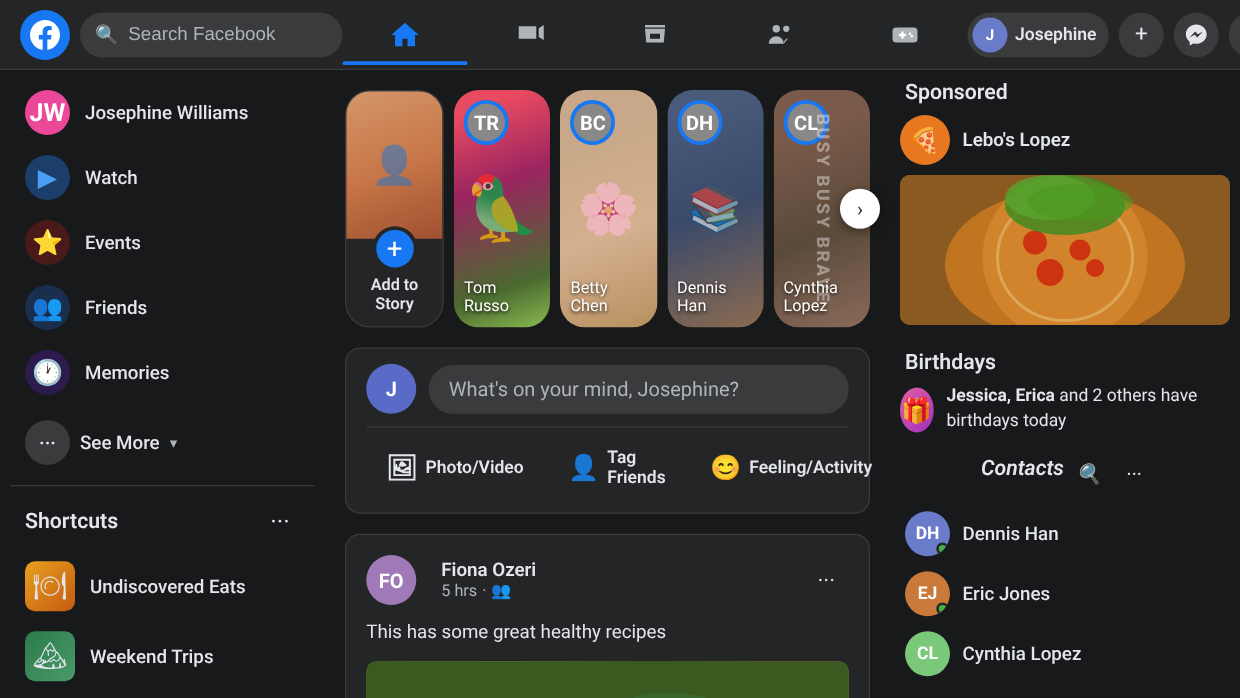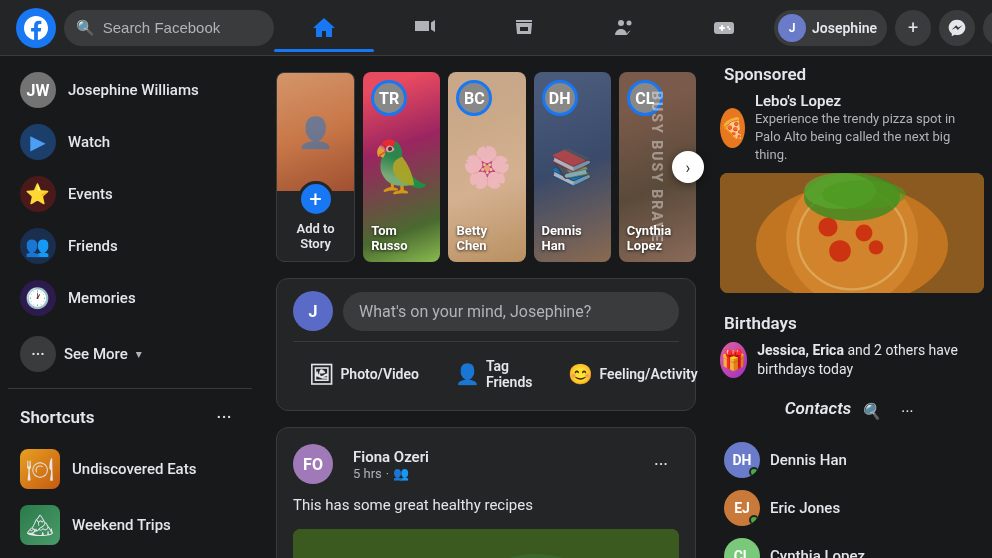--- a/index.html
+++ b/index.html
@@ -144,23 +144,23 @@
       gap: 12px;
       padding: 8px 12px;
       border-radius: 8px;
       cursor: pointer;
       font-size: 15px;
       font-weight: 500;
     }
     .sidebar-avatar {
       width: 36px; height: 36px;
       border-radius: 50%;
-      background: #737373;
-      display: flex; align-items: center; justify-content: center;
-      font-size: 16px; font-weight: bold; color: white;
+      background: #ec4899;
+      display: flex; align-items: center; justify-content: center;
+      font-size: 20px; font-weight: bold; color: white;
       flex-shrink: 0;
     }
     .sidebar-icon {
       width: 36px; height: 36px;
       border-radius: 50%;
       display: flex; align-items: center; justify-content: center;
       font-size: 20px;
       flex-shrink: 0;
     }
     .sidebar-icon.blue { background: #1c3e6b; color: #4a9ff5; }
@@ -240,21 +240,21 @@
     .stories-row {
       display: flex;
       gap: 8px;
       margin-bottom: 16px;
       position: relative;
       align-items: stretch;
     }
     .story-card {
       flex: 1;
       height: 190px;
-      border-radius: 8px;
+      border-radius: 20px;
       overflow: hidden;
       position: relative;
       cursor: pointer;
       min-width: 0;
     }
     .story-card-add {
       background: #242526;
       border: 1px solid #3a3b3c;
       display: flex;
       flex-direction: column;
@@ -284,21 +284,21 @@
       border: 3px solid #242526;
       z-index: 2;
     }
     .story-add-label { font-size: 13px; font-weight: 600; color: #e4e6eb; text-align: center; }
     .story-person-label {
       position: absolute;
       bottom: 8px;
       left: 8px;
       right: 8px;
       font-size: 13px;
-      font-weight: 700;
+      font-weight: 400;
       color: white;
       text-shadow: 0 1px 3px rgba(0,0,0,0.8);
       line-height: 1.2;
     }
     .story-person-avatar {
       position: absolute;
       top: 8px; left: 8px;
       width: 36px; height: 36px;
       border-radius: 50%;
       border: 3px solid #1877f2;
@@ -772,21 +772,20 @@
   </main>
 
   <aside class="sidebar-right">
 
     <div class="sponsored-card">
       <div class="right-section-title">Sponsored</div>
       <div class="sponsored-header">
         <div class="sponsor-icon">🍕</div>
         <div>
           <div class="sponsor-name">Lebo's Lopez</div>
-          <div class="sponsor-desc">Experience the trendy pizza spot in Palo Alto being called the next big thing.</div>
         </div>
       </div>
       <div class="sponsor-img">
         <svg width="100%" height="120" viewBox="0 0 220 120" preserveAspectRatio="xMidYMid slice">
           <rect width="220" height="120" fill="#8a5a20"></rect>
           <ellipse cx="110" cy="70" rx="80" ry="50" fill="#c87820" opacity="0.9"></ellipse>
           <circle cx="110" cy="65" r="55" fill="#d48830" opacity="0.8"></circle>
 
           <circle cx="90" cy="55" r="8" fill="#cc3310"></circle>
           <circle cx="120" cy="60" r="7" fill="#cc3310"></circle>

